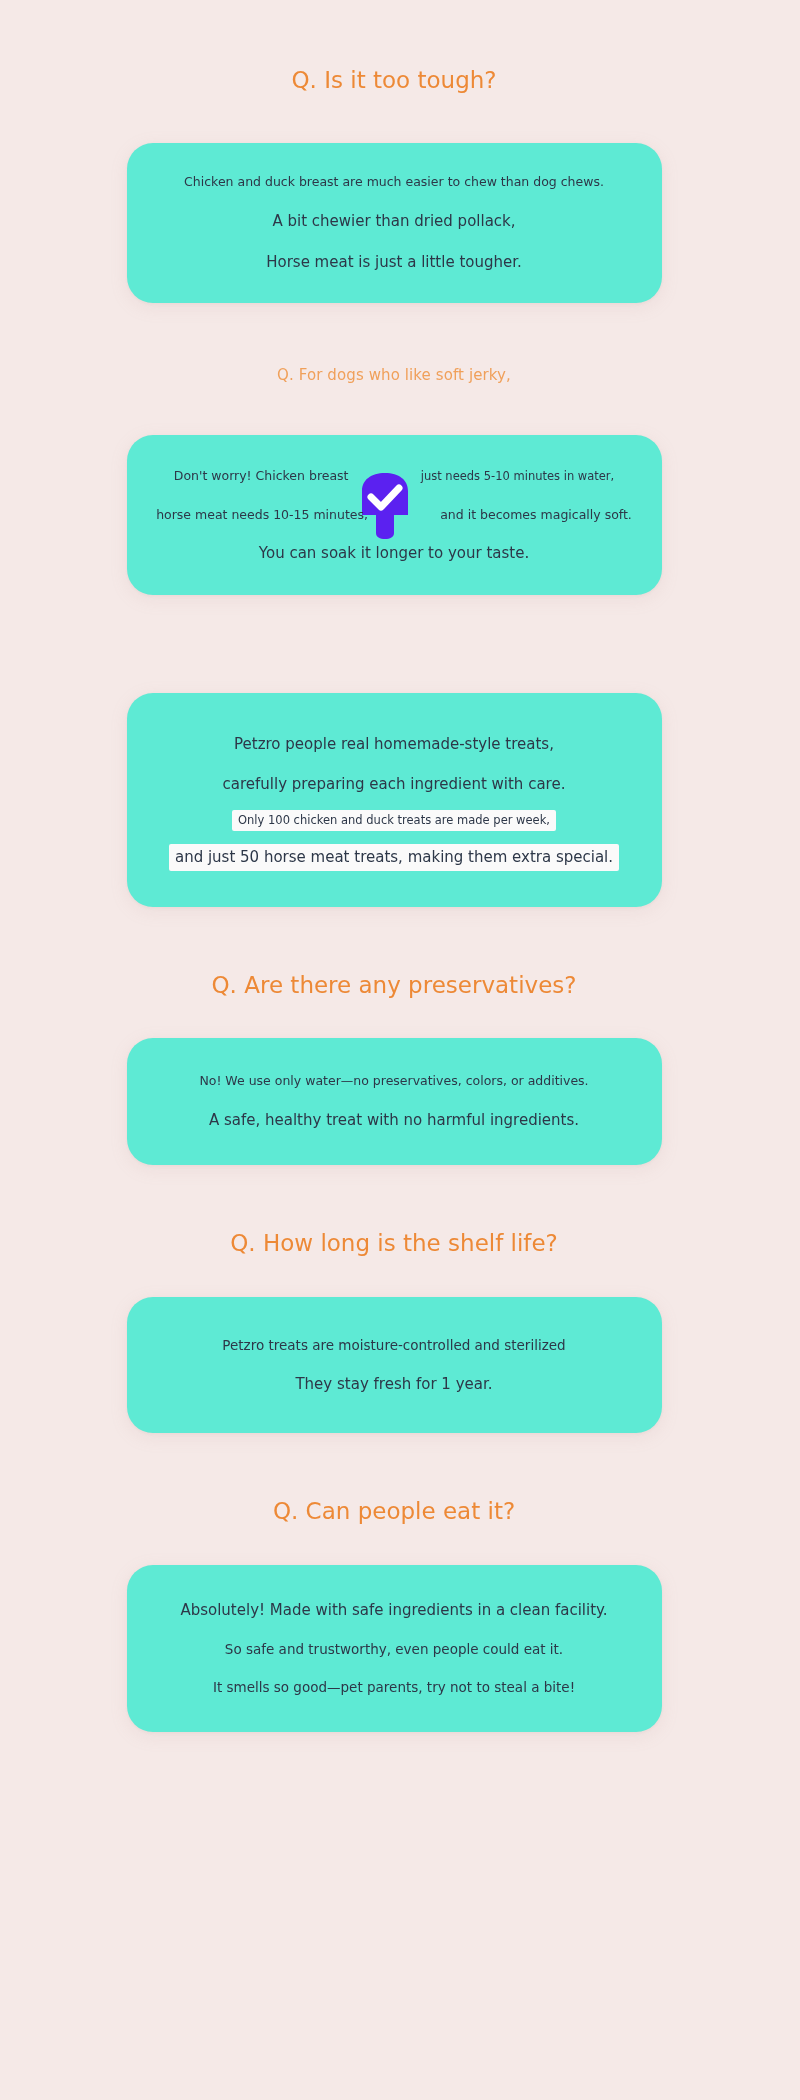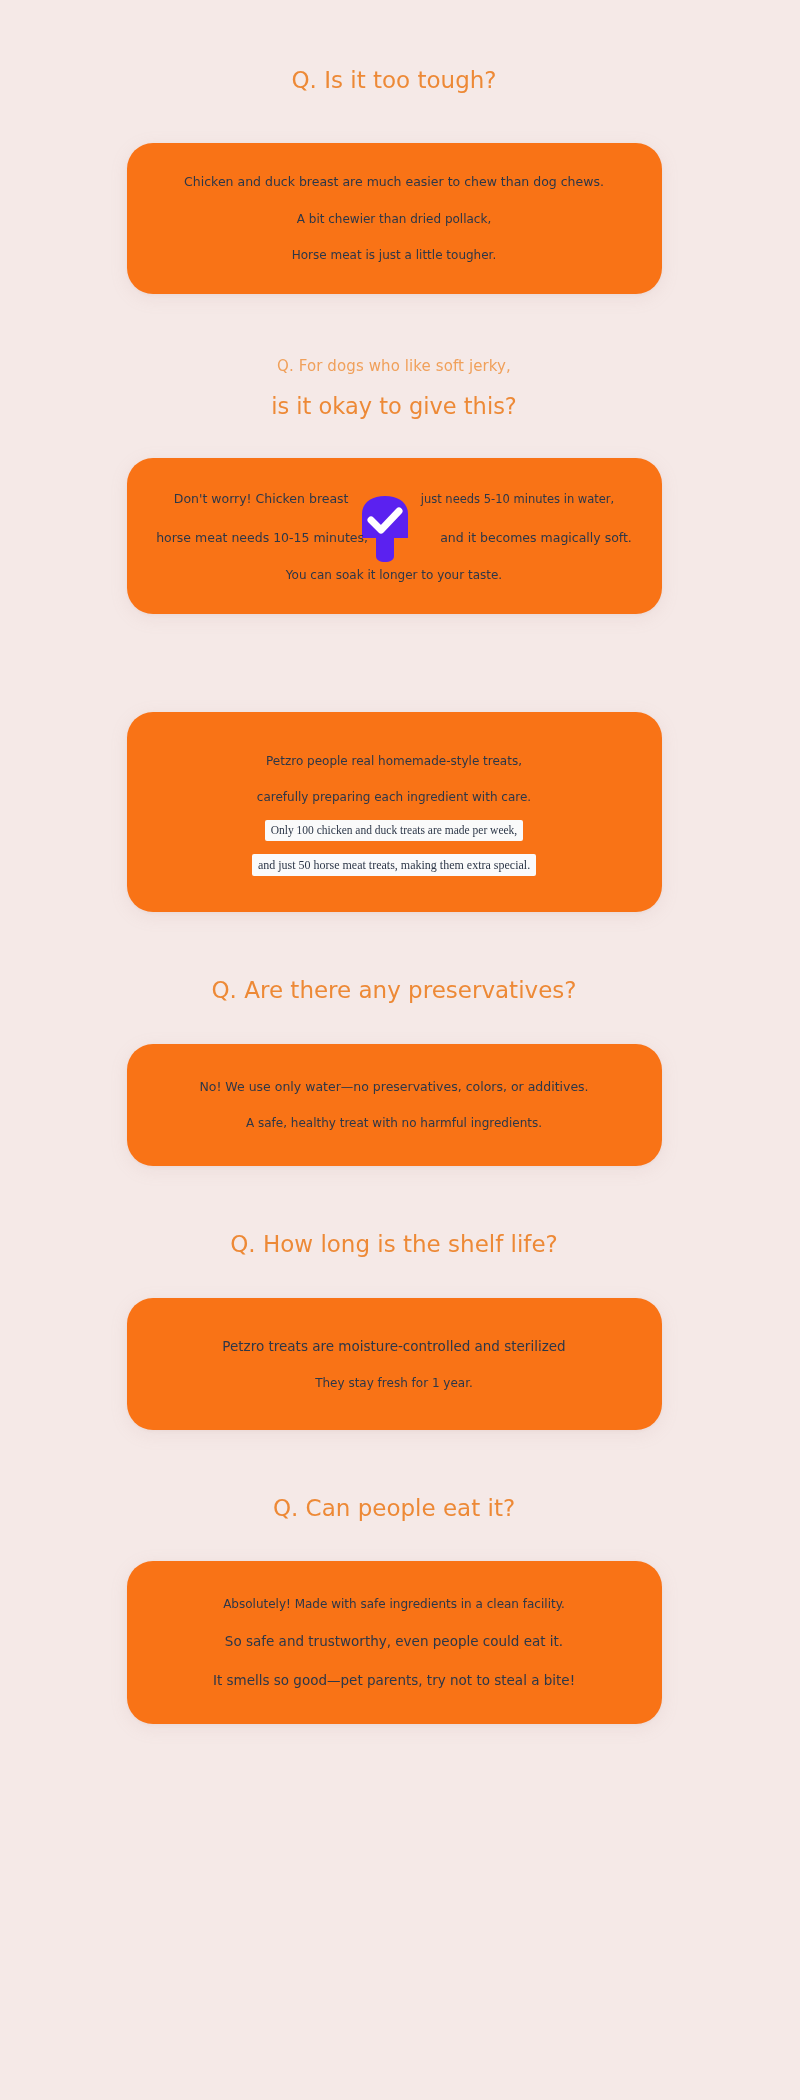--- a/index.html
+++ b/index.html
@@ -43,43 +43,42 @@
     color: #ed8936;
   }
   .q-line.big {
     font-size: 23px;
     color: #ed8936;
   }
   .answer-card {
     position: relative;
     width: 535px;
     margin: 0 auto;
-    background: #f97316;
+    background: #5eead4;
     border-radius: 26px;
     box-shadow: 0 4px 18px rgba(185,150,145,0.13),
                 0 1px 3px rgba(185,150,145,0.10);
     padding: 30px 26px;
     text-align: center;
   }
   .a-line {
     display: block;
     color: #2d3748;
     line-height: 1.5;
     position: relative;
   }
   .a-line.s13 { font-size: 11.5px; }
   .a-line.s14 { font-size: 12.5px; }
   .a-line.s15 { font-size: 13.5px; text-align: center; }
-  .a-line.s16 { font-size: 12px; }
+  .a-line.s16 { font-size: 15px; }
   .a-line.hl {
     background: #fafafa;
     display: inline-block;
     padding: 2px 6px;
     border-radius: 2px;
-    font-family: Liberation Serif, serif;
   }
   .a-spacer { height: 18px; }
   .a-spacer.sm { height: 13px; }
   .gap-xl { height: 62px; }
   .gap-lg { height: 46px; }
   .gap-md { height: 36px; }
 
   
   .badge-overlay {
     position: absolute;
@@ -119,21 +118,20 @@
       <span class="a-line s16">Horse meat is just a little tougher.</span>
     </div>
   </section>
 
   <div class="gap-xl"></div>
 
   <section class="faq-block">
     <div class="question">
       <span class="q-line small">Q. For dogs who like soft jerky,</span>
       <div style="height:12px"></div>
-      <span class="q-line large">is it okay to give this?</span>
     </div>
     <div class="gap-md"></div>
     <div class="answer-card">
 
       <span class="inline-row">
         <span class="a-line s14" style="display:inline">Don't worry! Chicken breast</span>
         <span class="badge-inline-wrap">
           <span style="display:inline-block;width:62px"></span>
           <span class="badge-overlay">
             <svg width="50" height="82" viewBox="0 0 50 82" xmlns="http://www.w3.org/2000/svg">

